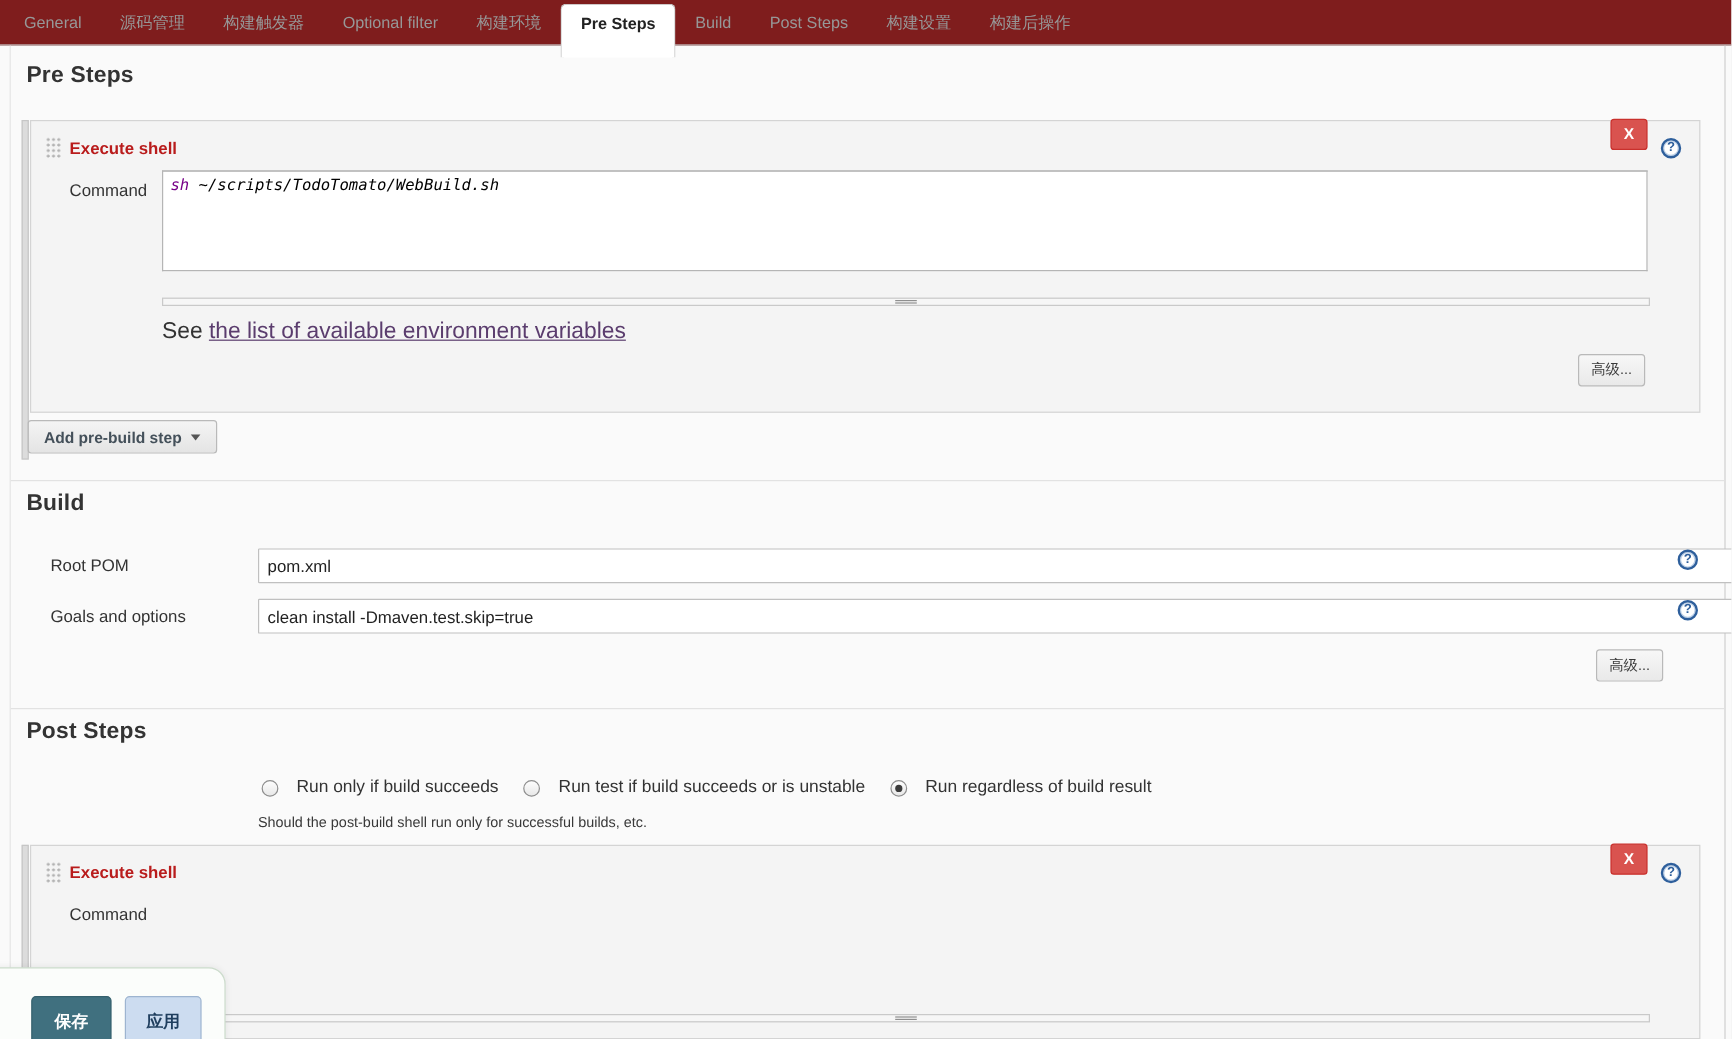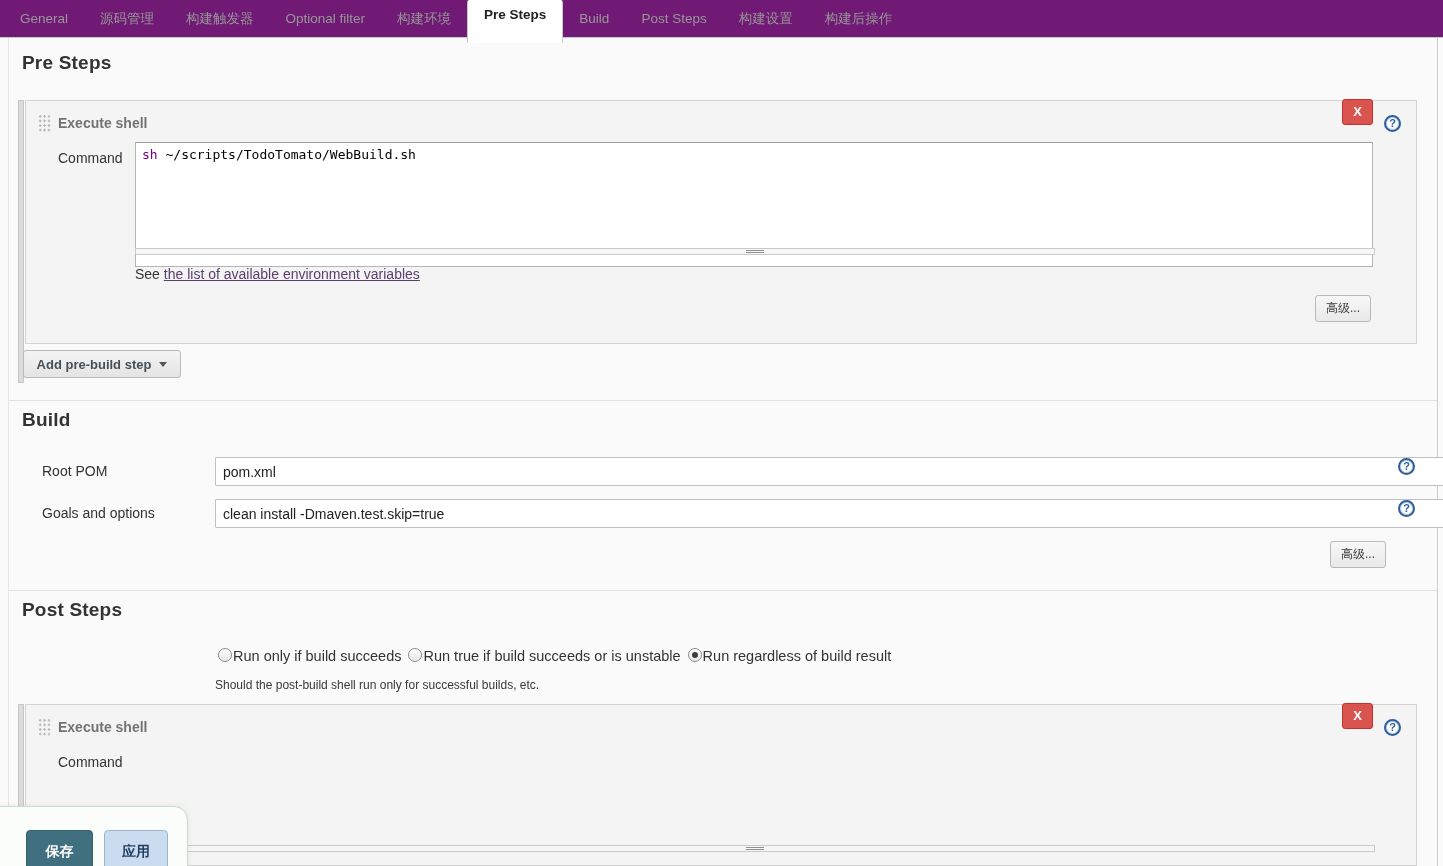--- a/index.html
+++ b/index.html
@@ -14,66 +14,66 @@
     --teal:#40707f;
     --apply-bg:#ccdcf0;
     --keyword:#770088;
   }
   *{margin:0;padding:0;box-sizing:border-box;}
   html,body{width:1443px;height:866px;overflow:hidden;background:#f2f2f2;
     font-family:"Liberation Sans",sans-serif;color:#333;}
   #page{position:relative;width:1443px;height:866px;background:var(--page-bg);overflow:hidden;}
 
   
-  .tabbar{position:absolute;left:0;top:0;width:1443px;height:38px;background:#701a75;
-    border-bottom:1px solid var(--border-gray);display:flex;align-items:center;padding-left:4px;}
+  .tabbar{position:absolute;left:0;top:0;width:1443px;height:38px;background:#7f1d1d;
+    border-bottom:1px solid var(--border-gray);display:flex;align-items:flex-start;padding-left:4px;}
   .tab{height:37px;line-height:37px;padding:0 16px;font-size:13.5px;color:#979797;cursor:pointer;white-space:nowrap;}
   .tab.active{background:#fff;border:1px solid var(--border-gray);border-bottom:none;
     border-radius:5px 5px 0 0;height:45px;margin-top:3px;line-height:32px;
     font-weight:bold;color:#222;position:relative;z-index:3;}
 
   
   .h2{position:absolute;font-size:19px;font-weight:bold;color:#333;letter-spacing:.2px;}
   .divider{position:absolute;left:9px;width:1428px;height:0;border-top:1px solid #e2e2e2;}
   .edge{position:absolute;top:38px;bottom:0;width:0;}
   .edge.l{left:8px;border-left:1px solid #e5e5e5;}
   .edge.r{left:1437px;border-left:1px solid #cfcfcf;}
 
   .chunk-strip{position:absolute;width:6px;background:#dcdcdc;border:1px solid #c6c6c6;}
   .panel{position:absolute;background:var(--panel-bg);border:1px solid var(--panel-border);}
   .drag-handle{position:absolute;width:13px;height:18px;
     background-image:radial-gradient(circle,#b3b3b3 1.1px,transparent 1.3px);
     background-size:4.4px 4.6px;cursor:move;}
-  .step-title{position:absolute;font-size:14px;font-weight:bold;color:#737373;}
+  .step-title{position:absolute;font-size:14px;font-weight:bold;color:#b91c1c;}
   .xbtn{position:absolute;width:31px;height:26px;background:var(--red);border:1px solid var(--red-dark);
     border-radius:3px;color:#fff;font-weight:bold;font-size:13px;text-align:center;line-height:24px;cursor:pointer;}
   .helpicon{position:absolute;width:17px;height:17px;border:2px solid var(--help-blue);border-radius:50%;
     background:#fff;color:var(--help-blue);font-weight:bold;font-size:11px;text-align:center;line-height:13px;cursor:pointer;
     box-shadow:inset 0 0 0 1px #bcd0e8;}
   .lbl{position:absolute;font-size:14px;color:#333;}
   .cmdbox{position:absolute;background:#fff;border:1px solid #b5b5b5;border-top-color:#9a9a9a;
     font-family:"DejaVu Sans Mono",monospace;font-size:13px;color:#000;padding:4px 6px;overflow:hidden;cursor:text;}
   .cmdbox .kw{color:var(--keyword);}
   .resize{position:absolute;height:7px;background:#f6f6f6;border:1px solid #c9c9c9;cursor:ns-resize;}
   .grip{position:absolute;left:50%;top:1px;width:18px;height:3px;margin-left:-9px;
     border-top:1px solid #8f8f8f;border-bottom:1px solid #8f8f8f;}
-  .envhint{position:absolute;font-size:14px;color:#333;}
+  .envhint{position:absolute;font-size:19px;color:#333;}
   .envhint a{color:var(--link-purple);text-decoration:underline;cursor:pointer;}
   .btn{position:absolute;background:linear-gradient(#f7f7f7,#e9e9e9);border:1px solid #b9b9b9;
     border-radius:3px;font-size:12px;color:#3a3a3a;cursor:pointer;
     display:flex;align-items:center;justify-content:center;}
   .addbtn{position:absolute;background:linear-gradient(#f4f4f4,#e4e4e4);border:1px solid #b9b9b9;
     border-radius:3px;font-size:13px;font-weight:bold;color:#44505a;cursor:pointer;
     display:flex;align-items:center;justify-content:center;gap:8px;}
   .caret{width:0;height:0;border-left:4px solid transparent;border-right:4px solid transparent;
     border-top:5px solid #555;}
   .txtinput{position:absolute;height:29px;background:#fff;border:1px solid #c0c0c0;border-radius:1px;
     font-family:"Liberation Sans",sans-serif;font-size:14px;color:#222;padding:0 7px;}
 
-  .radiorow{position:absolute;display:flex;align-items:flex-start;gap:1px;font-size:14.5px;color:#333;}
+  .radiorow{position:absolute;display:flex;align-items:flex-end;gap:15px;font-size:14.5px;color:#333;}
   .radiorow label{margin-right:6px;cursor:pointer;}
   input[type=radio]{appearance:none;-webkit-appearance:none;width:14px;height:14px;border-radius:50%;
     border:1px solid #8d8d8d;background:linear-gradient(#fdfdfd,#e8e8e8);cursor:pointer;position:relative;flex:none;}
   input[type=radio]:checked::after{content:"";position:absolute;left:3px;top:3px;width:6px;height:6px;
     border-radius:50%;background:#3b3b3b;}
   .smallhelp{position:absolute;font-size:12px;color:#383838;}
 
   .savepanel{position:absolute;left:-8px;top:806px;width:196px;height:70px;background:#fbfdfb;
     border:1px solid #ccdccc;border-radius:0 14px 0 0;box-shadow:0 0 6px rgba(0,0,0,.07);}
   .savebtn{position:absolute;left:33px;top:23px;width:67px;height:45px;background:var(--teal);
@@ -108,21 +108,21 @@
 
   <div class="chunk-strip" style="left:18px;top:100px;height:283px;"></div>
   <div class="panel" style="left:25px;top:100px;width:1392px;height:244px;"></div>
 
   <div class="drag-handle" style="left:38px;top:114px;"></div>
   <div class="step-title" style="left:58px;top:115px;">Execute shell</div>
   <div class="xbtn" style="left:1342px;top:99px;">X</div>
   <div class="helpicon" style="left:1384px;top:115px;">?</div>
 
   <div class="lbl" style="left:58px;top:150px;">Command</div>
-  <div class="cmdbox" style="left:135px;top:142px;width:1238px;height:125px;"><span class="kw">sh</span><span> ~/scripts/TodoTomato/WebBuild.sh</span></div>
+  <div class="cmdbox" style="left:135px;top:142px;width:1238px;height:84px;font-style:italic;"><span class="kw">sh</span><span> ~/scripts/TodoTomato/WebBuild.sh</span></div>
   <div class="resize" style="left:135px;top:248px;width:1240px;">
       <span class="grip"></span>
     </div>
 
   <div class="envhint" style="left:135px;top:266px;"><span>See </span><a>the list of available environment variables</a></div>
 
   <div class="btn" style="left:1315px;top:295px;width:56px;height:27px;">高级...</div>
 
   <div class="addbtn" style="left:23px;top:350px;width:158px;height:28px;">
     <span>Add pre-build step</span>
@@ -142,21 +142,21 @@
 
   <div class="btn" style="left:1330px;top:541px;width:56px;height:27px;">高级...</div>
 
   <div class="divider" style="top:590px;"></div>
   <div class="h2" style="left:22px;top:599px;">Post Steps</div>
 
   <div class="radiorow" style="left:218px;top:648px;">
     <input type="radio" name="poststeps" style="">
     <label>Run only if build succeeds</label>
     <input type="radio" name="poststeps" style="">
-    <label>Run true if build succeeds or is unstable</label>
+    <label>Run test if build succeeds or is unstable</label>
     <input type="radio" name="poststeps" checked="" style="">
     <label>Run regardless of build result</label>
   </div>
   <div class="smallhelp" style="left:215px;top:678px;">Should the post-build shell run only for successful builds, etc.</div>
 
   <div class="chunk-strip" style="left:18px;top:704px;height:162px;"></div>
   <div class="panel" style="left:25px;top:704px;width:1392px;height:162px;"></div>
 
   <div class="drag-handle" style="left:38px;top:718px;"></div>
   <div class="step-title" style="left:58px;top:719px;">Execute shell</div>

